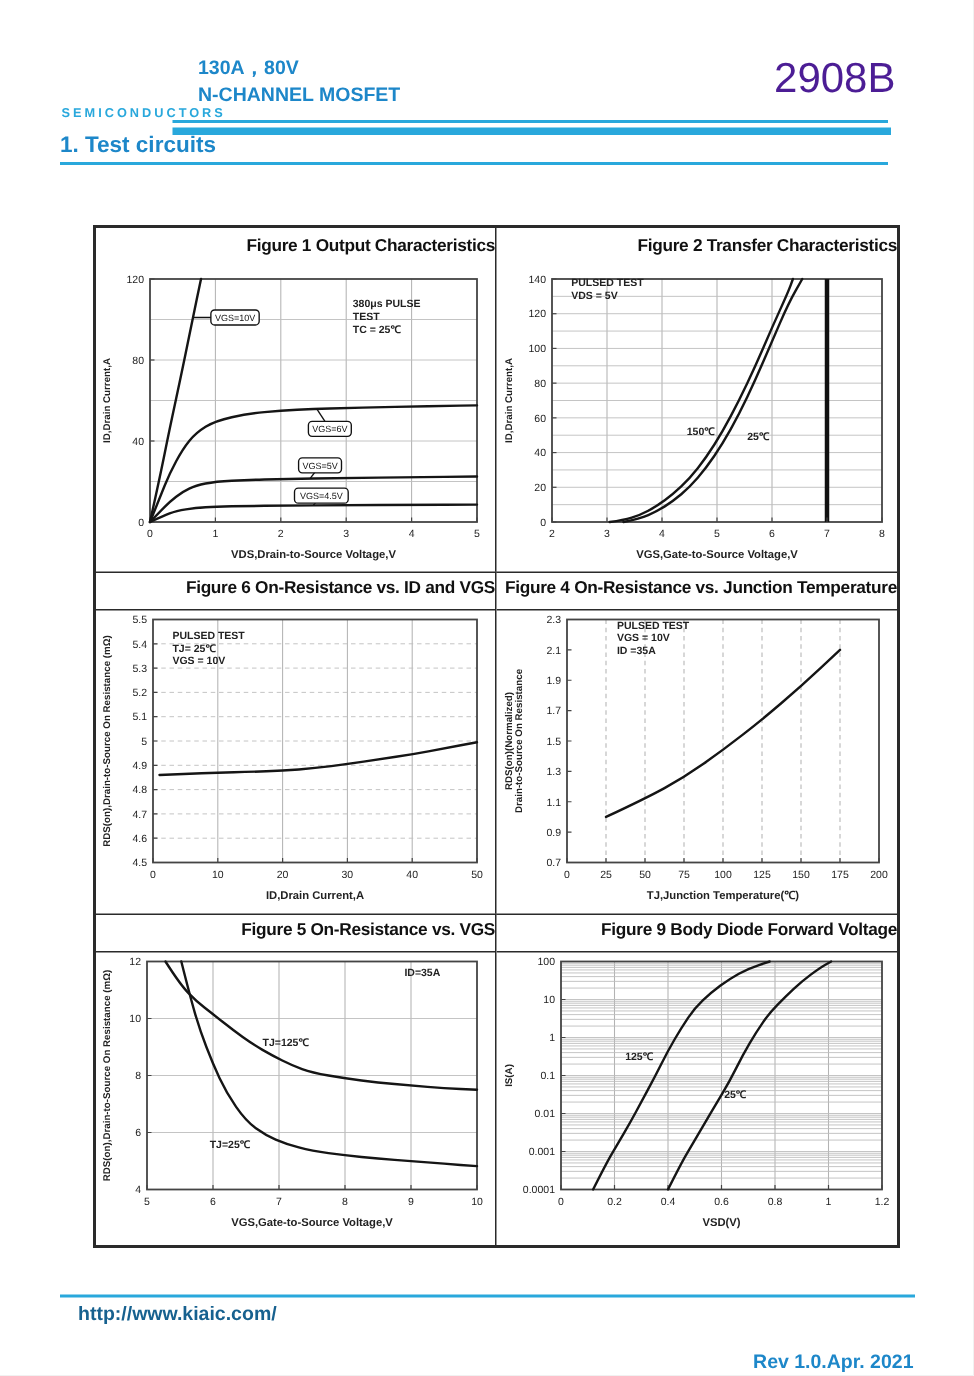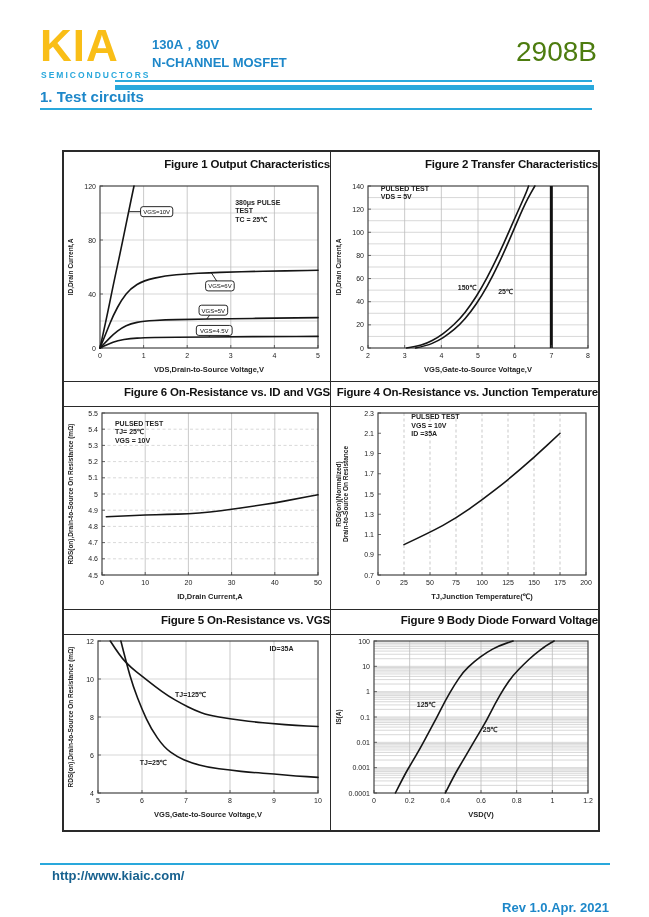--- a/index.html
+++ b/index.html
@@ -3,22 +3,22 @@
 <meta charset="utf-8">
 <style>
   html,body{margin:0;padding:0;background:#e8e8e8;}
   .page{position:relative;width:649px;height:917px;background:#ffffff;
         font-family:"Liberation Sans",sans-serif;overflow:hidden;margin:0 auto;}
   
   .logo{position:absolute;left:40px;top:24px;font-size:44px;font-weight:bold;
         letter-spacing:1px;color:#F9BE17;line-height:1;}
   .logo-sub{position:absolute;left:41px;top:70px;font-size:8.5px;font-weight:bold;
         letter-spacing:2px;color:#29A8DC;}
-  .spec{position:absolute;left:152px;top:36px;font-size:13px;font-weight:bold;color:#1D87C9;line-height:18px;}
-  .partno{position:absolute;right:52px;top:36px;font-size:28px;color:#4d7c0f;font-weight:500;}
+  .spec{position:absolute;left:132px;top:36px;font-size:13px;font-weight:bold;color:#1D87C9;line-height:18px;}
+  .partno{position:absolute;right:52px;top:36px;font-size:28px;color:#4c1d95;font-weight:500;}
   .rule-thin{position:absolute;left:115px;top:80px;width:477px;height:2px;background:#29A8DC;}
   .rule-thick{position:absolute;left:115px;top:85px;width:479px;height:5px;background:#29A8DC;}
   .section-title{position:absolute;left:40px;top:88px;font-size:15px;font-weight:bold;color:#1D87C9;}
   .section-underline{position:absolute;left:40px;top:108px;width:552px;height:2px;background:#29A8DC;}
   
   .figgrid{position:absolute;left:62px;top:150px;width:534px;height:678px;
            border:2px solid #2a2a2a;display:grid;
            grid-template-columns:1fr 1fr;grid-template-rows:229px 228px auto;background:#fff;}
   .cell{position:relative;box-sizing:border-box;overflow:hidden;}
   .c0{border-right:1.5px solid #2a2a2a;}
@@ -32,21 +32,20 @@
   .footer-rule{position:absolute;left:40px;top:863px;width:570px;height:2px;background:#29A8DC;}
   .footer-url{position:absolute;left:52px;top:868px;font-size:13px;font-weight:bold;color:#17618F;text-decoration:none;}
   .footer-page{position:absolute;left:0;right:0;top:869px;text-align:center;font-size:12px;font-weight:bold;color:#17618F;}
   .footer-rev{position:absolute;right:40px;top:900px;font-size:13px;font-weight:bold;color:#1D87C9;}
 </style>
 </head>
 <body>
 
 <div class="page">
 
-  <div class="logo">KIA</div>
   <div class="logo-sub">SEMICONDUCTORS</div>
   <div class="spec">
     <div>130A，80V</div>
     <div>N-CHANNEL MOSFET</div>
   </div>
   <div class="partno">2908B</div>
   <div class="rule-thin"></div>
   <div class="rule-thick"></div>
   <div class="section-title">1.  Test circuits</div>
   <div class="section-underline"></div>

